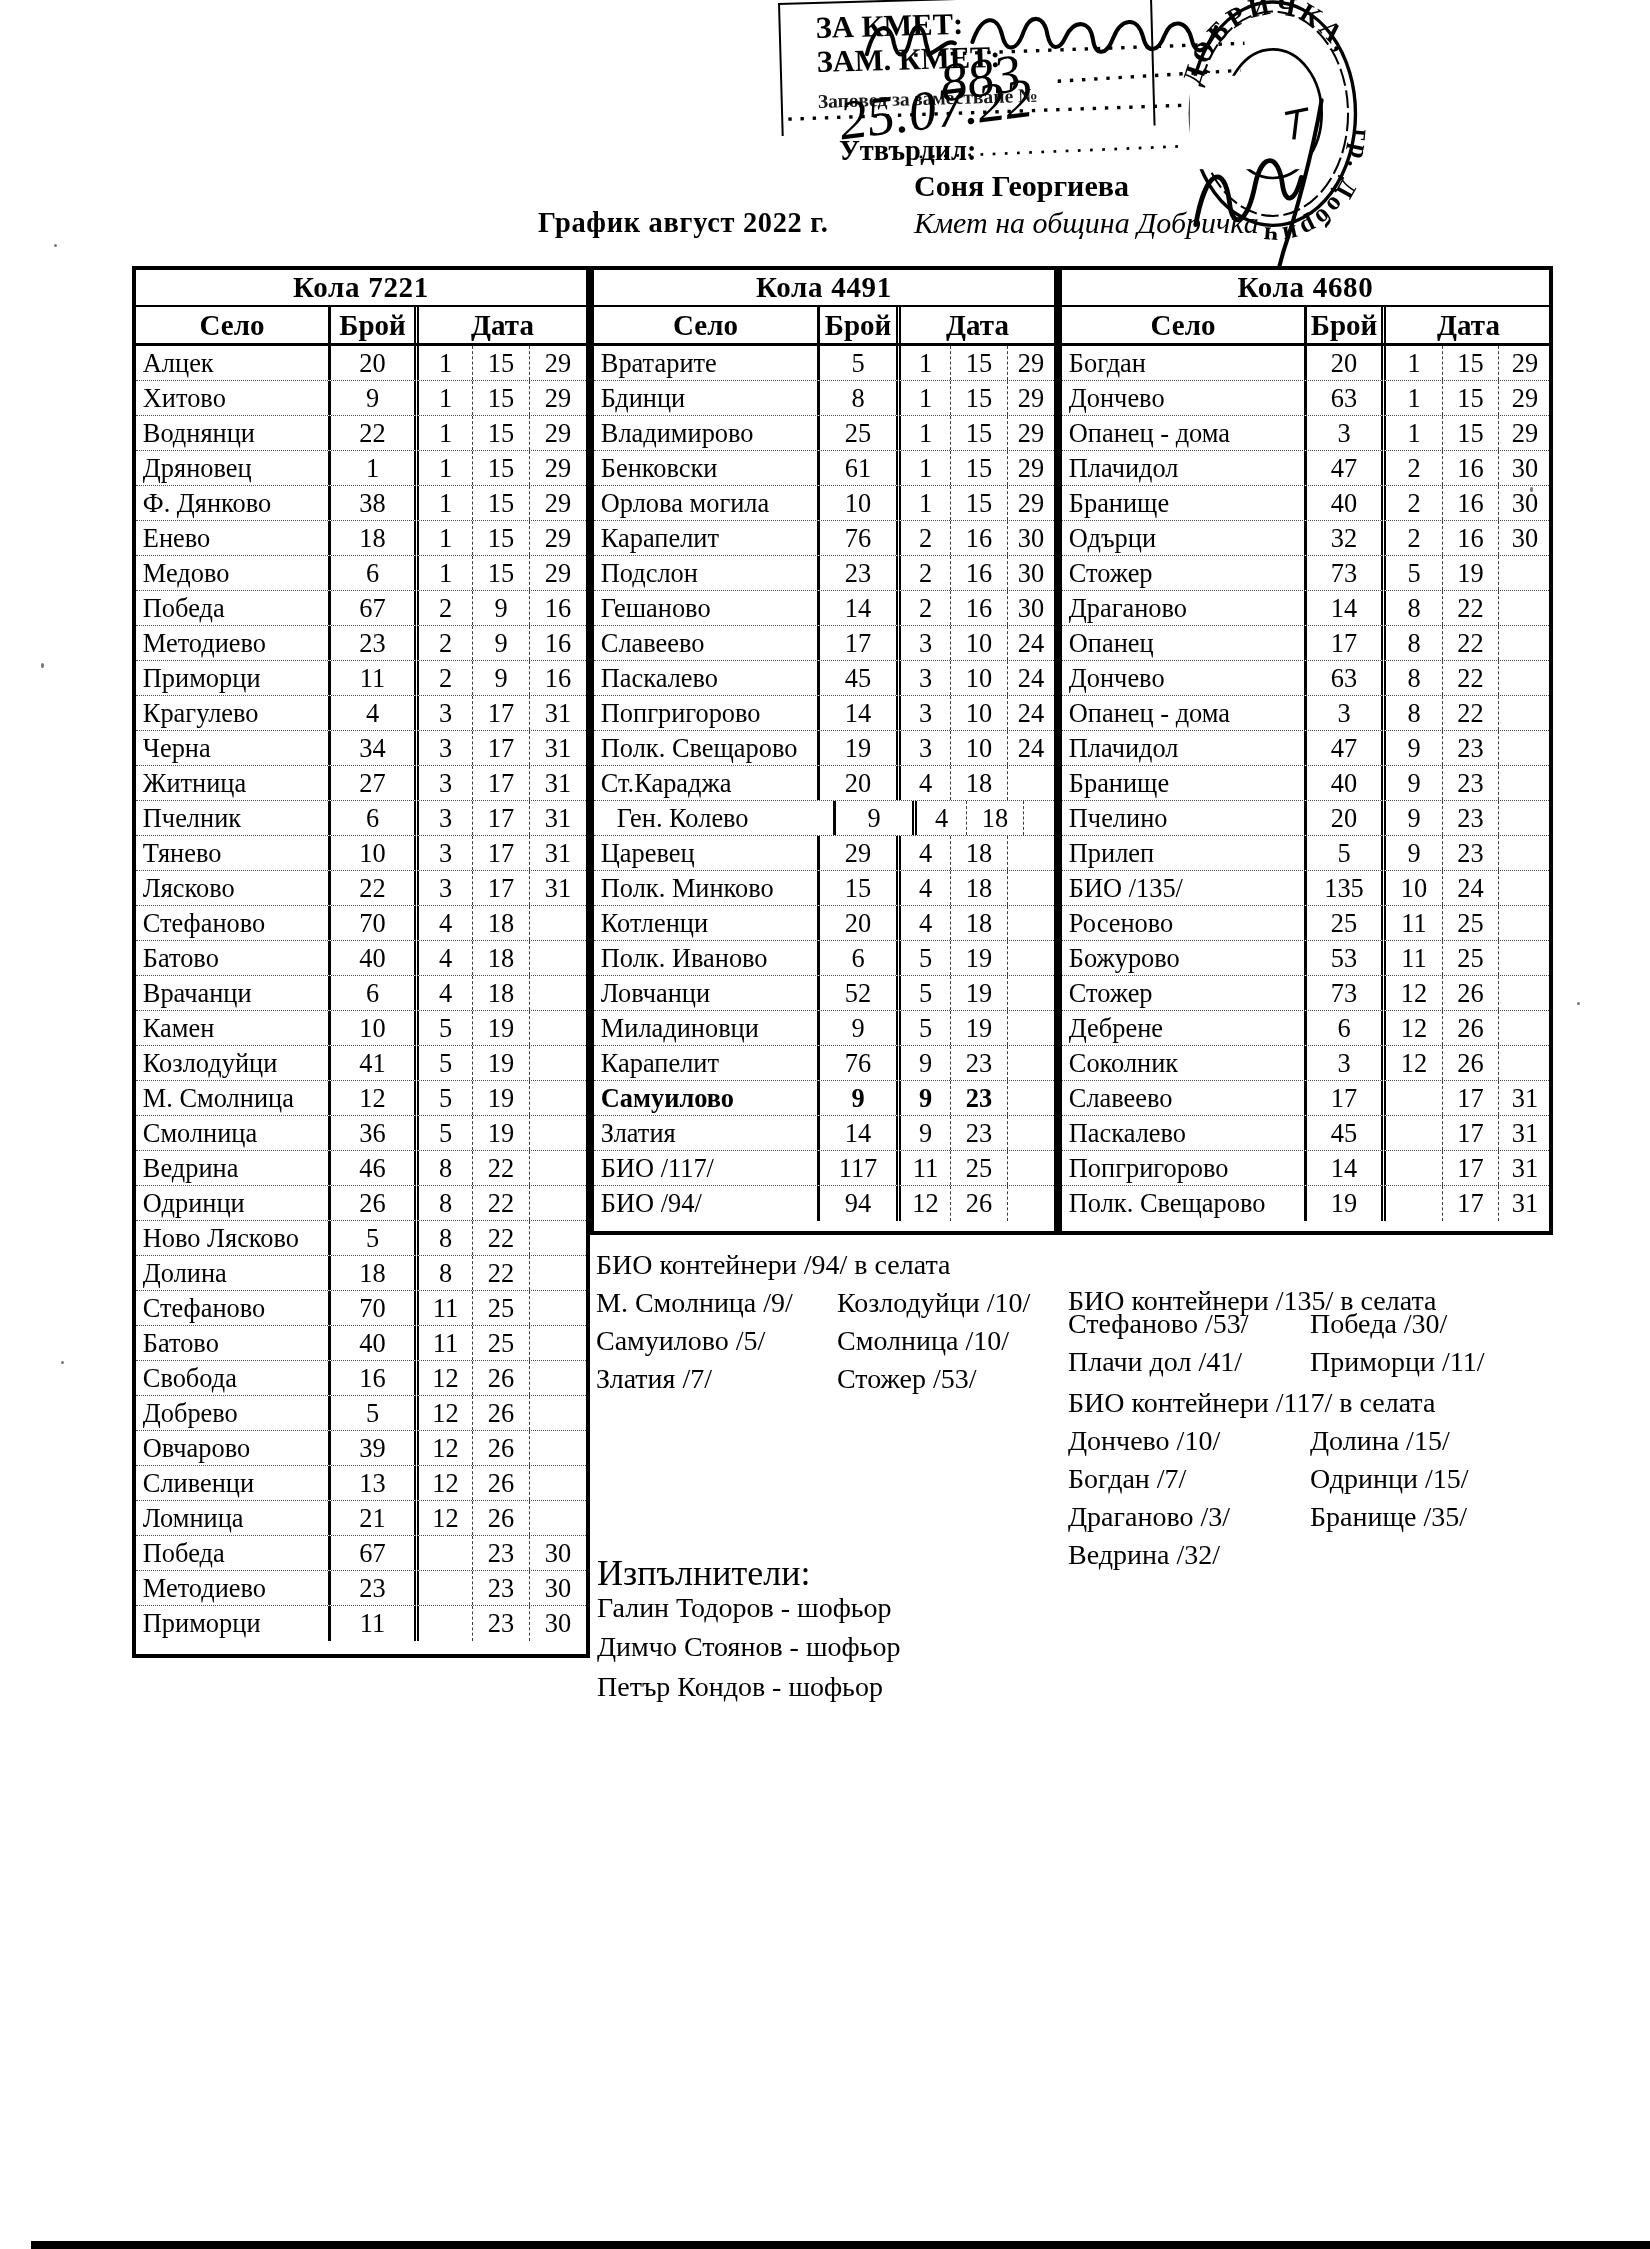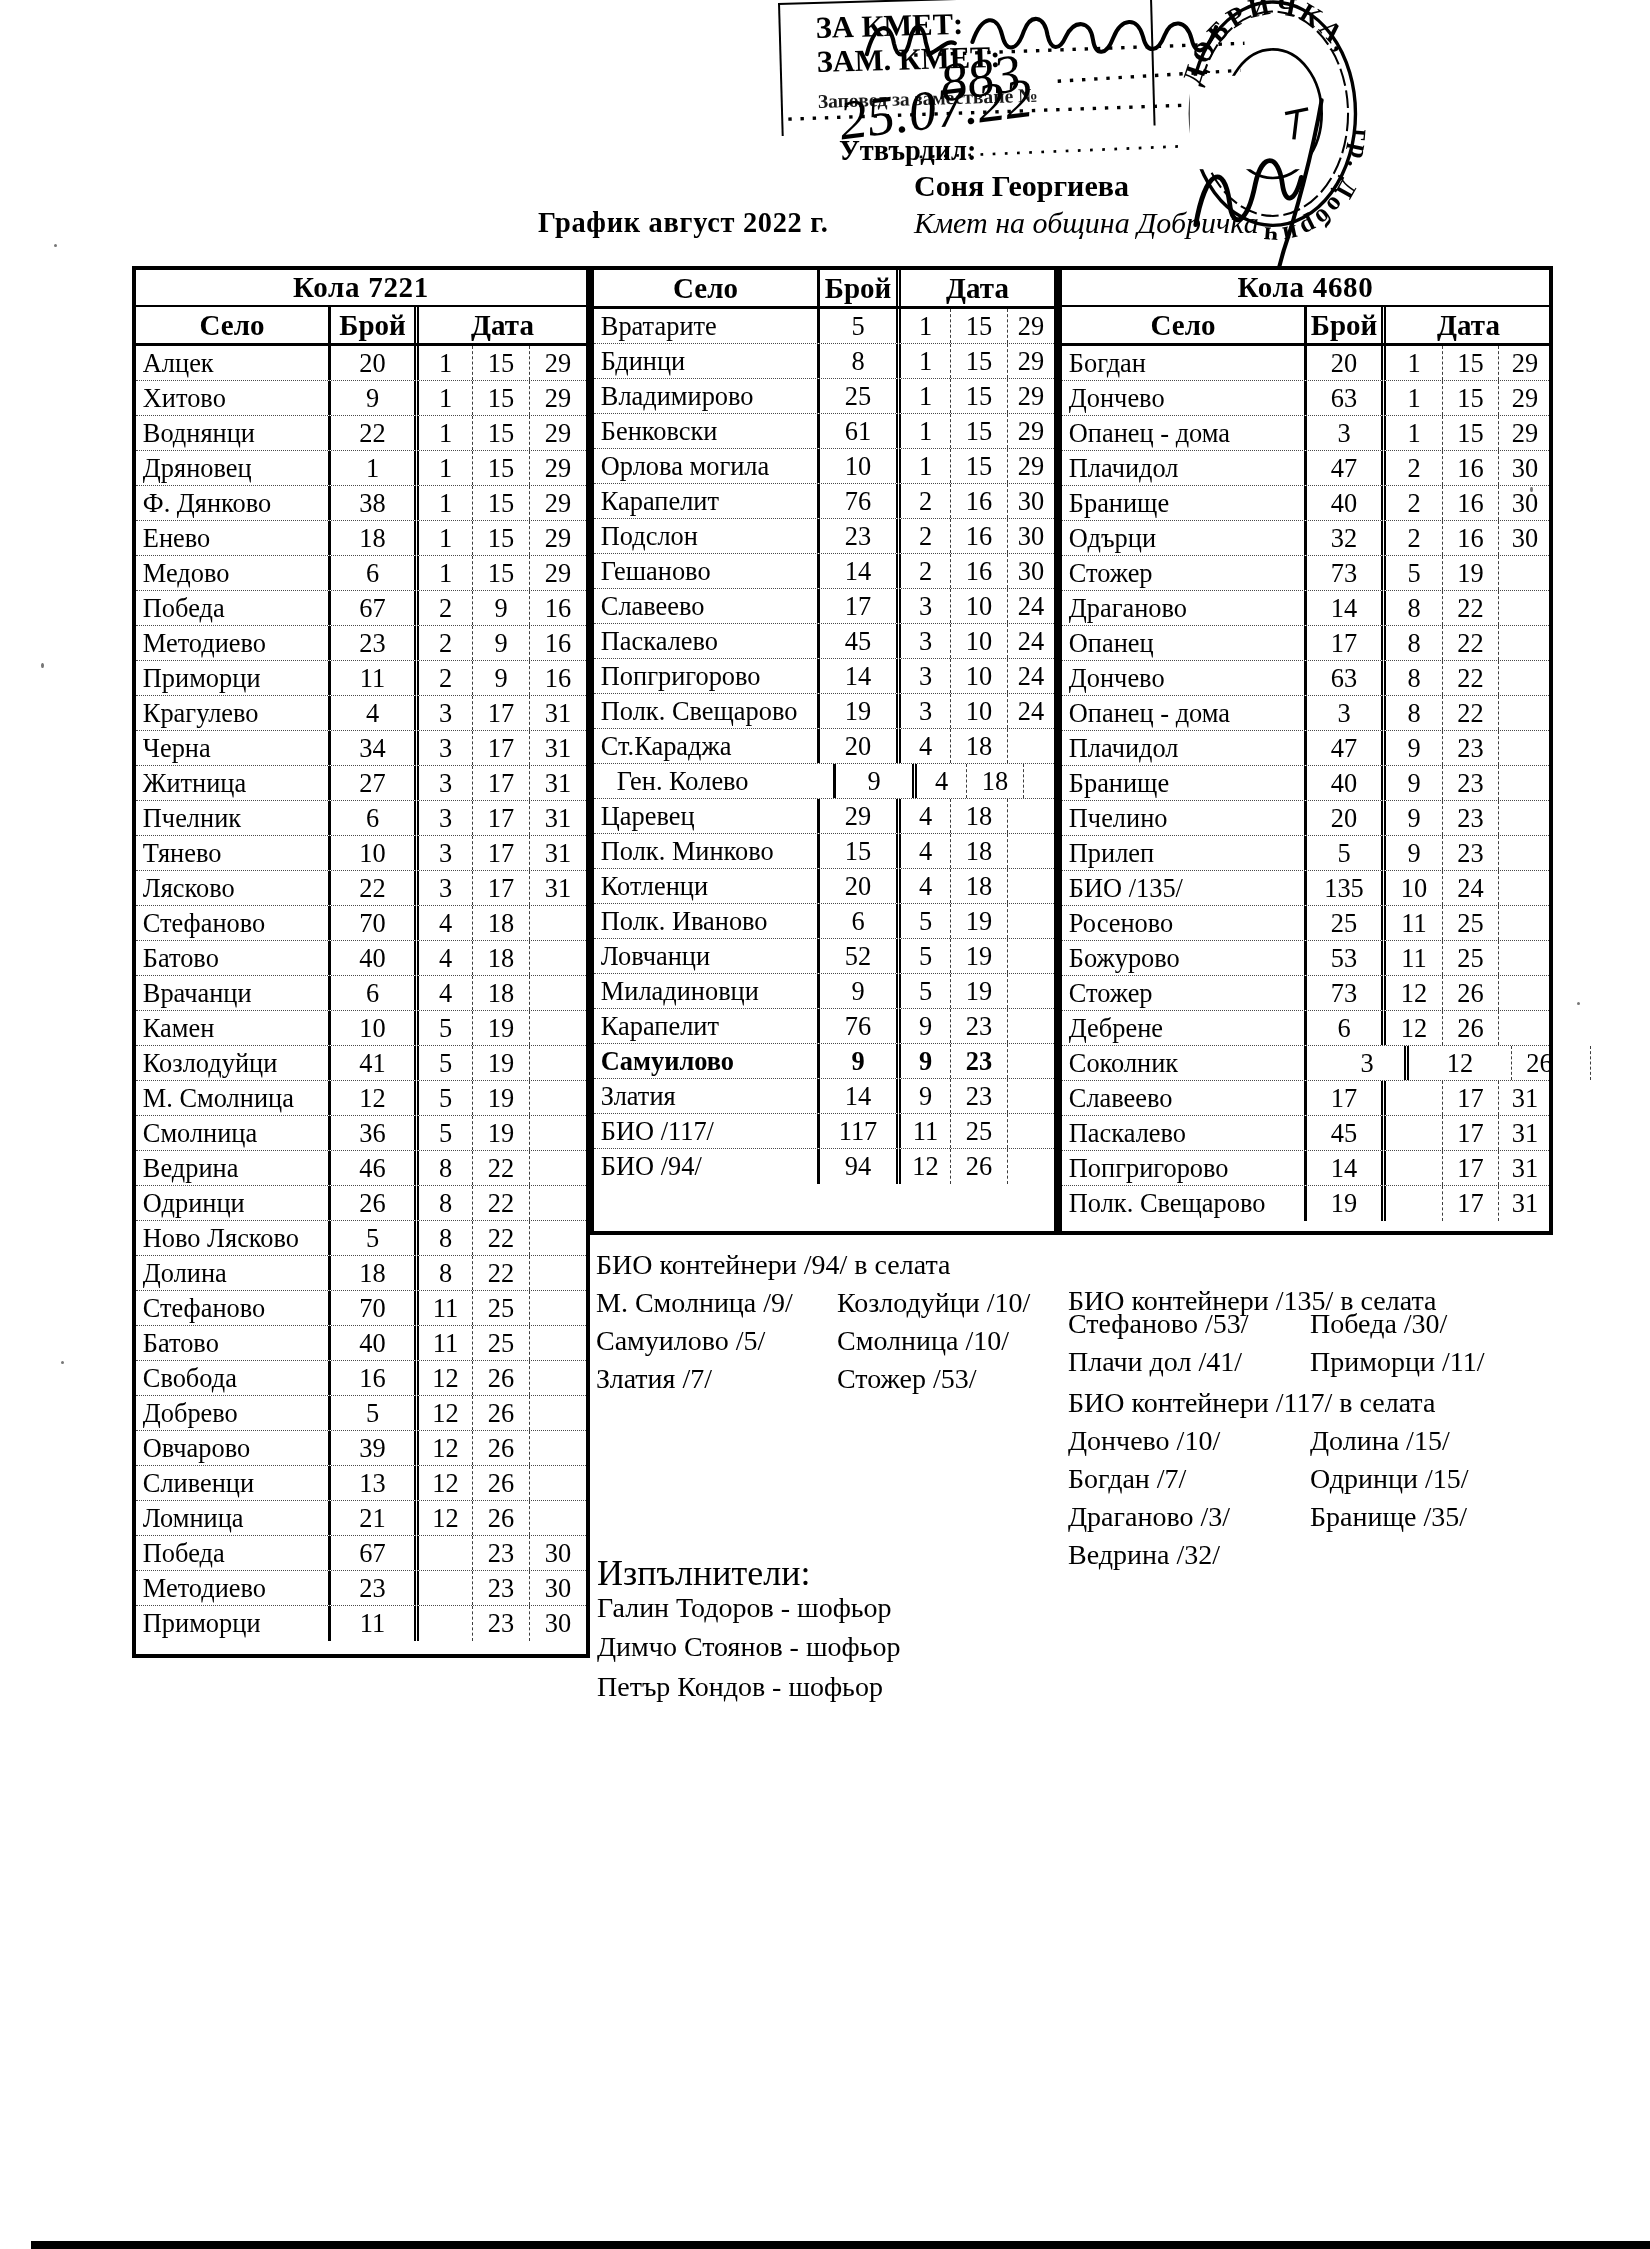--- a/index.html
+++ b/index.html
@@ -363,20 +363,21 @@
       </div>
       <div class="row" style="grid-template-columns: 195px 88px 53px 57px 57px;">
         <div class="cell cv">Приморци</div>
         <div class="cell cc">11</div>
         <div class="cell cd cd1"></div>
         <div class="cell cd cd2">23</div>
         <div class="cell cd cd3">30</div>
       </div>
     </div>
     <div class="tbl" style="left: 590px; width: 468px; height: 969px;">
+      <div class="tbl-title">Кола 4491</div>
       <div class="hdr" style="grid-template-columns: 226px 81px 49px 57px 47px;">
         <div class="hcell hv">Село</div>
         <div class="hcell hc">Брой</div>
         <div class="hcell hd" style="grid-column: 3 / 6;">Дата</div>
       </div>
       <div class="row" style="grid-template-columns: 226px 81px 49px 57px 47px;">
         <div class="cell cv">Вратарите</div>
         <div class="cell cc">5</div>
         <div class="cell cd cd1">1</div>
         <div class="cell cd cd2">15</div>
@@ -691,21 +692,21 @@
         <div class="cell cd cd2">26</div>
         <div class="cell cd cd3"></div>
       </div>
       <div class="row" style="grid-template-columns: 245px 79px 56px 56px 53px;">
         <div class="cell cv">Дебрене</div>
         <div class="cell cc">6</div>
         <div class="cell cd cd1">12</div>
         <div class="cell cd cd2">26</div>
         <div class="cell cd cd3"></div>
       </div>
-      <div class="row" style="grid-template-columns: 245px 79px 56px 56px 53px; gap: 23px;">
+      <div class="row" style="grid-template-columns: 245px 79px 56px 56px 53px;">
         <div class="cell cv">Соколник</div>
         <div class="cell cc">3</div>
         <div class="cell cd cd1">12</div>
         <div class="cell cd cd2">26</div>
         <div class="cell cd cd3"></div>
       </div>
       <div class="row" style="grid-template-columns: 245px 79px 56px 56px 53px;">
         <div class="cell cv">Славеево</div>
         <div class="cell cc">17</div>
         <div class="cell cd cd1"></div>

